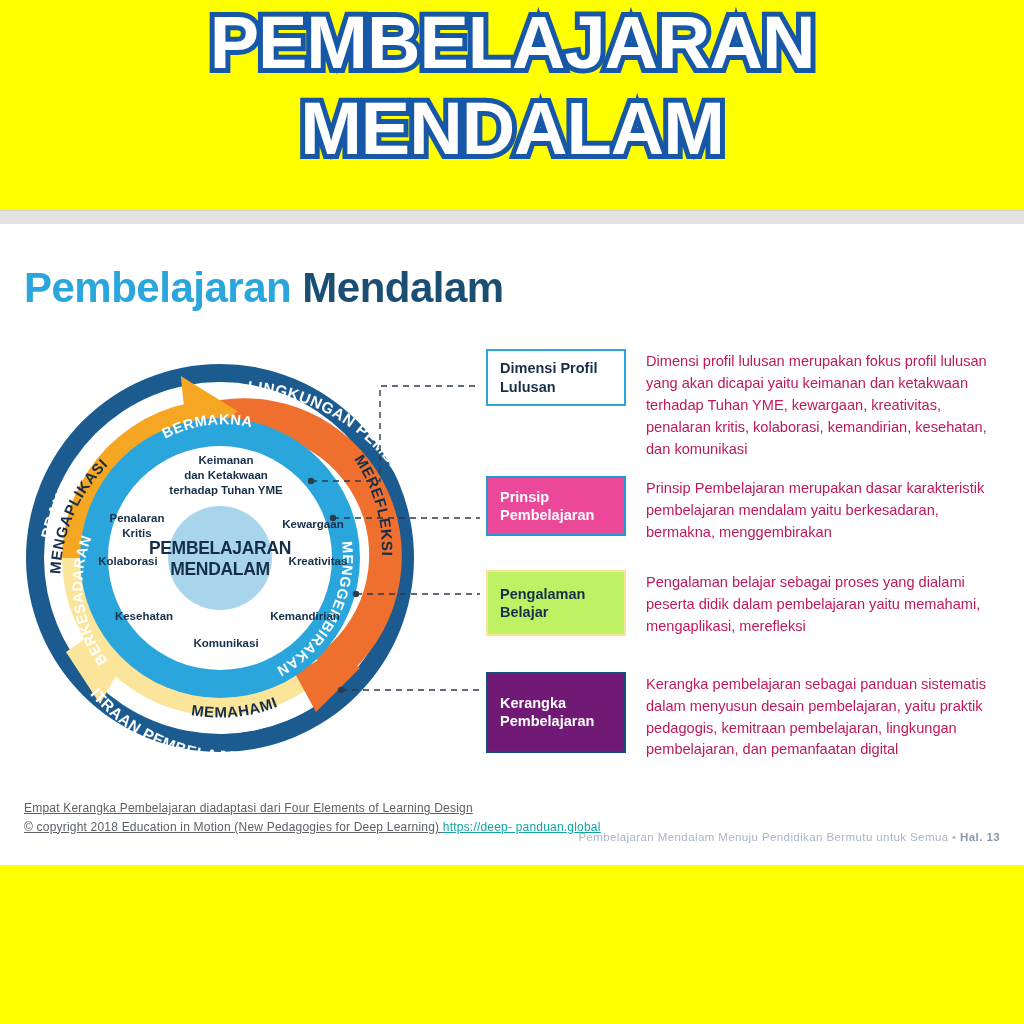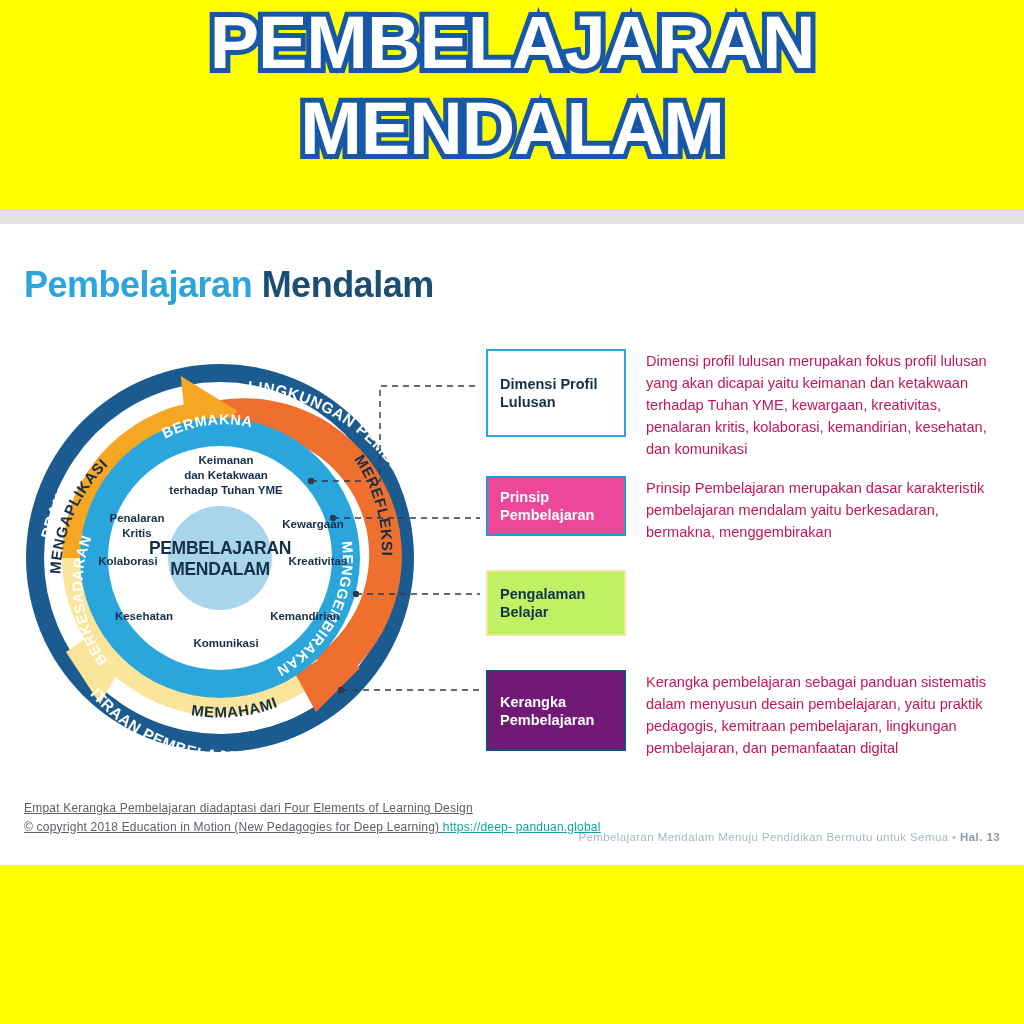--- a/index.html
+++ b/index.html
@@ -37,41 +37,41 @@
   }
 
   
   .slide{
     position:absolute;left:0;top:224px;width:1024px;height:641px;
     background:#ffffff;
   }
 
   .slide-title{
     position:absolute;left:24px;top:40px;
-    font-size:36px;font-weight:bold;letter-spacing:-0.5px;
+    font-size:42px;font-weight:bold;letter-spacing:-0.5px;
     white-space:nowrap;
   }
   .t-light{color:#2ba6dd;}
   .t-dark{color:#1a4f73;}
 
   
   .diagram{position:absolute;left:0px;top:108px;width:480px;height:452px;}
   .diagram svg{display:block;}
 
   
   .panel{position:absolute;left:486px;top:125px;width:520px;}
   .prow{position:relative;display:flex;align-items:flex-start;margin-bottom:14px;}
   .pbox{
     width:140px;min-height:56px;box-sizing:border-box;
     display:flex;align-items:center;
     padding:10px 12px;
     font-size:14.5px;font-weight:bold;line-height:1.25;
     flex:0 0 140px;
   }
-  .pbox.b1{background:#ffffff;border:2px solid #2ba6dd;color:#152f4a;height:88px;}
+  .pbox.b1{background:#ffffff;border:2px solid #2ba6dd;color:#152f4a;height:57px;}
   .pbox.b2{background:#ec4899;border:2px solid #1f9cd6;color:#ffffff;height:60px;justify-content:flex-end;}
   .pbox.b3{background:#bef264;border:2px solid #fae39a;color:#152f4a;height:66px;}
   .pbox.b4{background:#701a75;border:2px solid #134d7e;color:#ffffff;height:81px;}
   .pdesc{
     flex:1;padding-left:20px;padding-top:2px;
     font-size:14.6px;line-height:1.5;color:#be185d;
   }
 
   
   .foot-left{
@@ -254,20 +254,21 @@
         <div class="pbox b2">
           <span>Prinsip Pembelajaran</span>
         </div>
         <div class="pdesc">Prinsip Pembelajaran merupakan dasar karakteristik pembelajaran mendalam yaitu berkesadaran, bermakna, menggembirakan</div>
       </div>
 
       <div class="prow" style="margin-top:26px;">
         <div class="pbox b3">
           <span>Pengalaman Belajar</span>
         </div>
+        <div class="pdesc">Pengalaman belajar sebagai proses yang dialami peserta didik dalam pembelajaran yaitu memahami, mengaplikasi, merefleksi</div>
       </div>
 
       <div class="prow" style="margin-top:34px;">
         <div class="pbox b4">
           <span>Kerangka Pembelajaran</span>
         </div>
         <div class="pdesc">Kerangka pembelajaran sebagai panduan sistematis dalam menyusun desain pembelajaran, yaitu praktik pedagogis, kemitraan pembelajaran, lingkungan pembelajaran, dan pemanfaatan digital</div>
       </div>
 
     </div>

